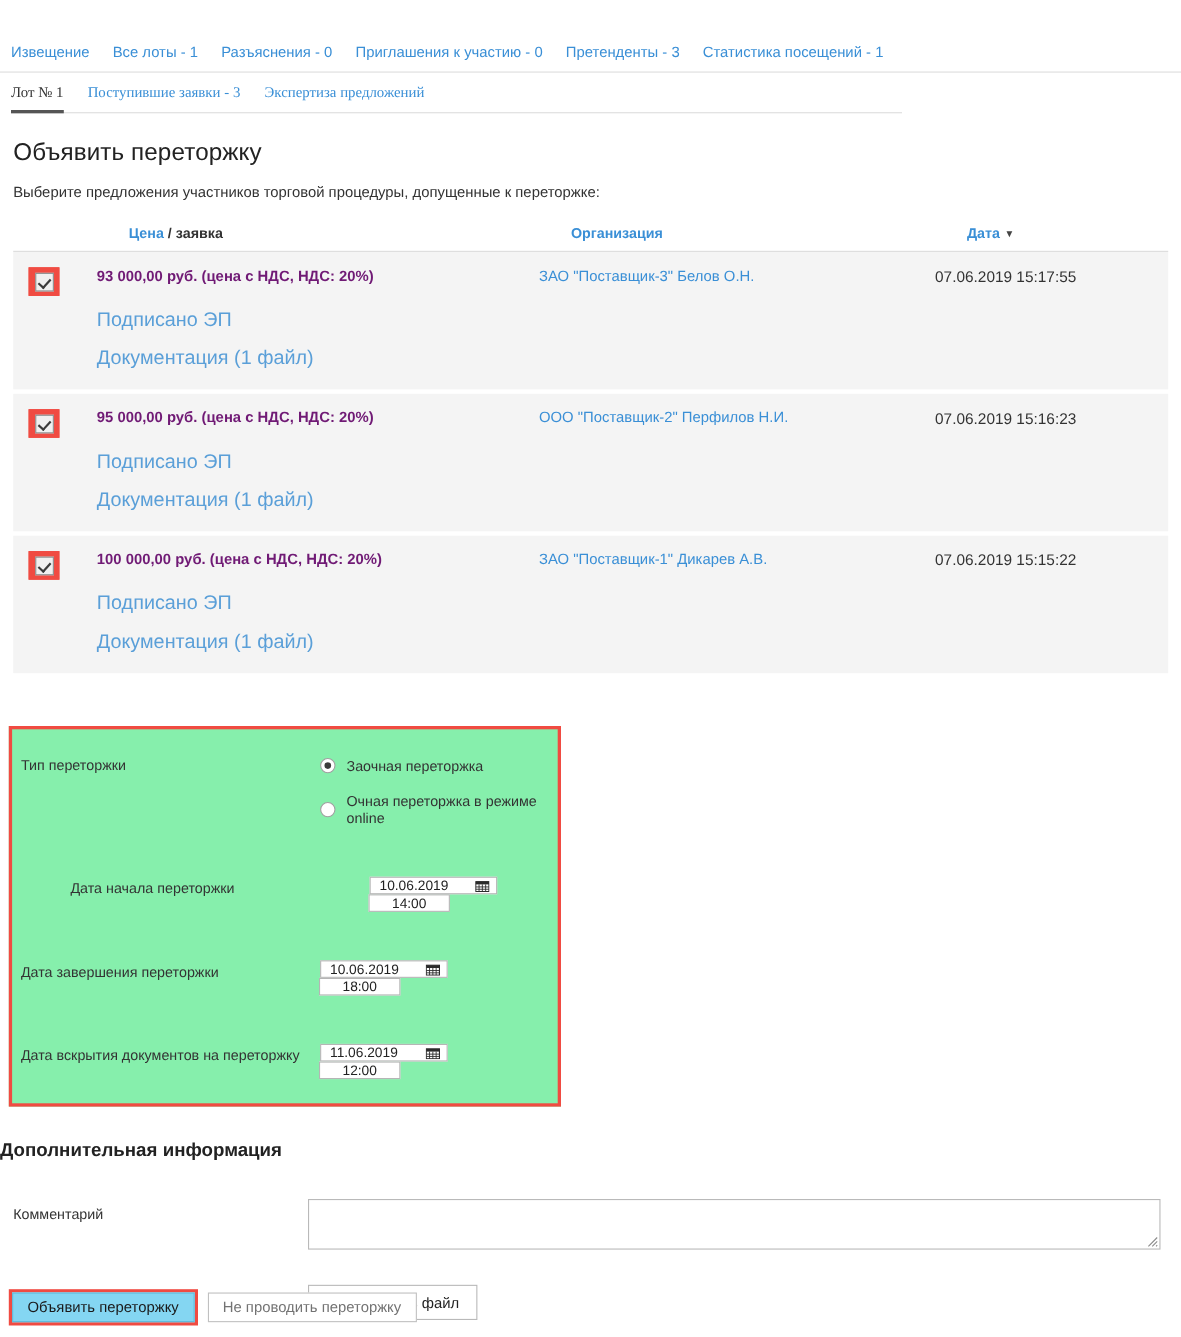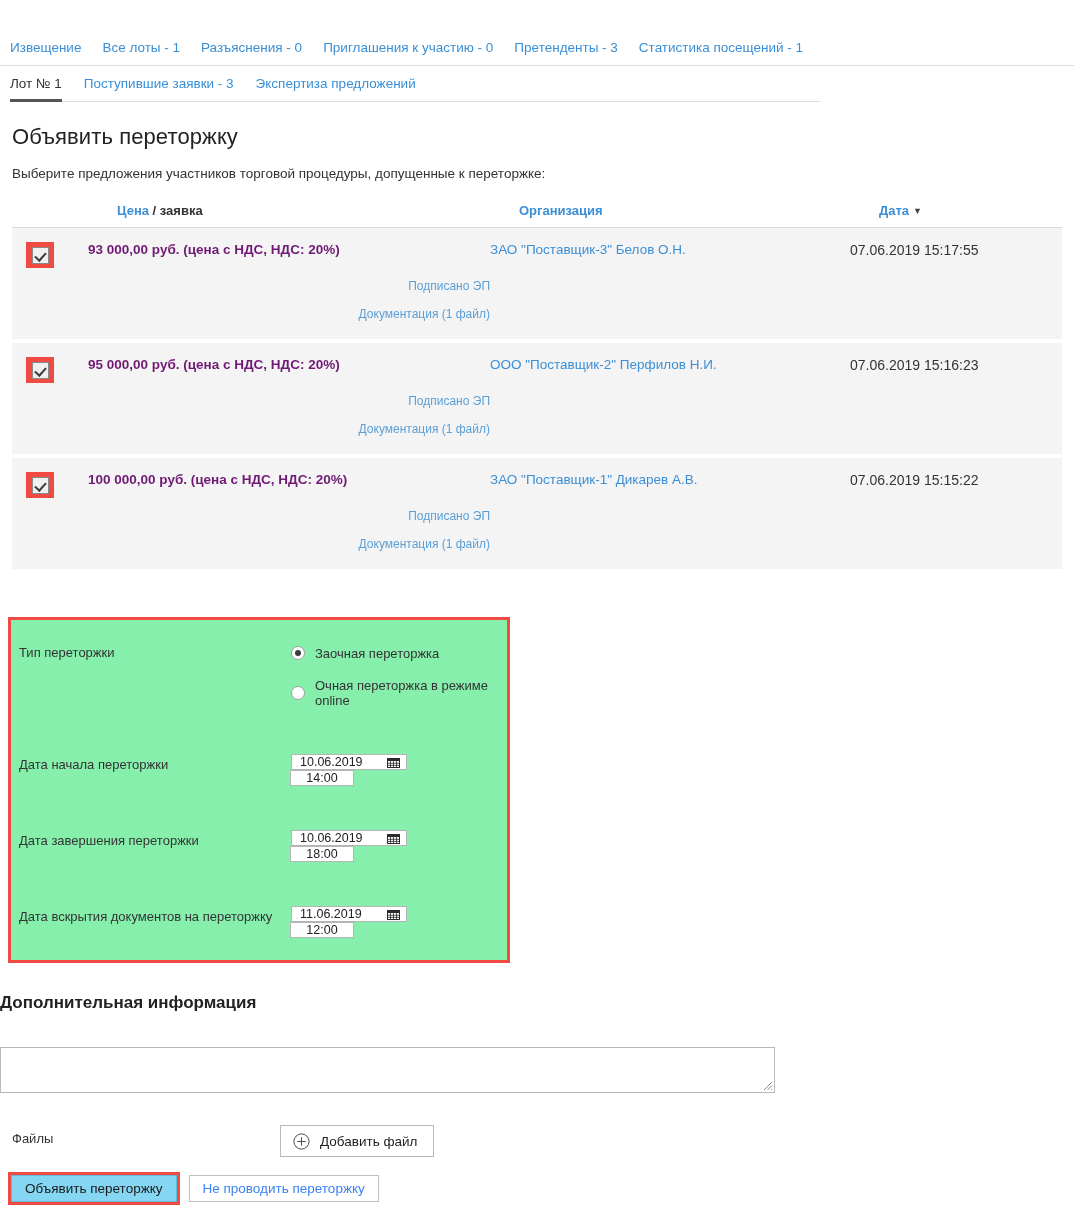--- a/index.html
+++ b/index.html
@@ -41,20 +41,21 @@
     font-size: 13.5px;
     position: relative;
   }
   .subtabs .tab {
     display: inline-block;
     color: #3a8fd6;
     text-decoration: none;
     margin-right: 22px;
     padding-bottom: 8px;
     cursor: pointer;
+    font-family: Liberation Serif, serif;
   }
   .subtabs .tab.active {
     color: #333333;
     border-bottom: 3px solid #555555;
   }
   .subtabs-rule {
     height: 1px;
     background: #dddddd;
     width: 810px;
     margin-left: 10px;
@@ -149,24 +150,23 @@
   .price-main {
     font-weight: bold;
     font-size: 13.5px;
     color: #701a75;
     white-space: nowrap;
   }
   .row-link {
     display: block;
     color: #5a9fd8;
     text-decoration: none;
-    font-size: 12px;
+    font-size: 18px;
     margin-top: 14px;
     cursor: pointer;
-    text-align: right;
   }
   .row-link.first { margin-top: 22px; }
   .org-link {
     color: #3a8fd6;
     text-decoration: none;
     font-size: 13.5px;
     cursor: pointer;
   }
   .date-text {
     color: #333333;
@@ -257,21 +257,21 @@
   }
   .cal-icon {
     width: 13px;
     height: 11px;
     position: relative;
     display: inline-block;
     cursor: pointer;
   }
   .cal-icon svg { display: block; }
   .time-box {
-    width: 64px;
+    width: 74px;
     margin-left: -1px;
     border: 1px solid #b5b5b5;
     background: #fff;
     display: flex;
     align-items: center;
     justify-content: center;
     box-sizing: border-box;
     font-size: 12.5px;
     color: #222222;
     cursor: text;
@@ -368,21 +368,21 @@
     font-family: "Liberation Sans", sans-serif;
     height: 27px;
     padding: 0 13px;
     box-sizing: border-box;
     cursor: pointer;
     display: block;
   }
   .btn-secondary {
     background: #ffffff;
     border: 1px solid #c0c0c0;
-    color: #3b82f6;
+    color: #737373;
     font-size: 13.5px;
     font-family: "Liberation Sans", sans-serif;
     height: 27px;
     padding: 0 13px;
     margin-left: 9px;
     box-sizing: border-box;
     cursor: pointer;
   }
 </style>
 </head>
@@ -483,21 +483,21 @@
         <span class="radio sel"></span>
         <span class="radio-label">Заочная переторжка</span>
       </div>
       <div class="radio-line">
         <span class="radio"></span>
         <span class="radio-label">Очная переторжка в режиме online</span>
       </div>
     </div>
   </div>
 
-  <div class="frow" style="margin-top:38px;">
+  <div class="frow" style="margin-top:38px;margin-left:45px;">
     <div class="flabel">Дата начала переторжки</div>
     <div class="fctl">
       <div class="datetime">
         <div class="date-box">
           <span>10.06.2019</span>
           <span class="cal-icon">
             <svg width="13" height="11" viewBox="0 0 13 11" aria-hidden="true">
               <rect x="0.5" y="1.5" width="12" height="9" fill="#ffffff" stroke="#2b2b2b"></rect>
               <rect x="0.5" y="1.5" width="12" height="2.5" fill="#2b2b2b"></rect>
               <line x1="3.5" y1="4" x2="3.5" y2="10.5" stroke="#2b2b2b" stroke-width="0.8"></line>
@@ -564,20 +564,21 @@
       </div>
     </div>
   </div>
 
 
 </div>
 
 <h2 class="section-title">Дополнительная информация</h2>
 
 <div class="info-row">
+  <div class="info-label">Комментарий</div>
   <div class="comment-area">
     <span class="resize-grip">
       <svg width="12" height="12" viewBox="0 0 12 12" aria-hidden="true">
         <line x1="11" y1="3" x2="3" y2="11" stroke="#8a8a8a" stroke-width="1"></line>
         <line x1="11" y1="6.5" x2="6.5" y2="11" stroke="#8a8a8a" stroke-width="1"></line>
         <line x1="11" y1="10" x2="10" y2="11" stroke="#8a8a8a" stroke-width="1"></line>
       </svg>
     </span>
   </div>
 </div>

